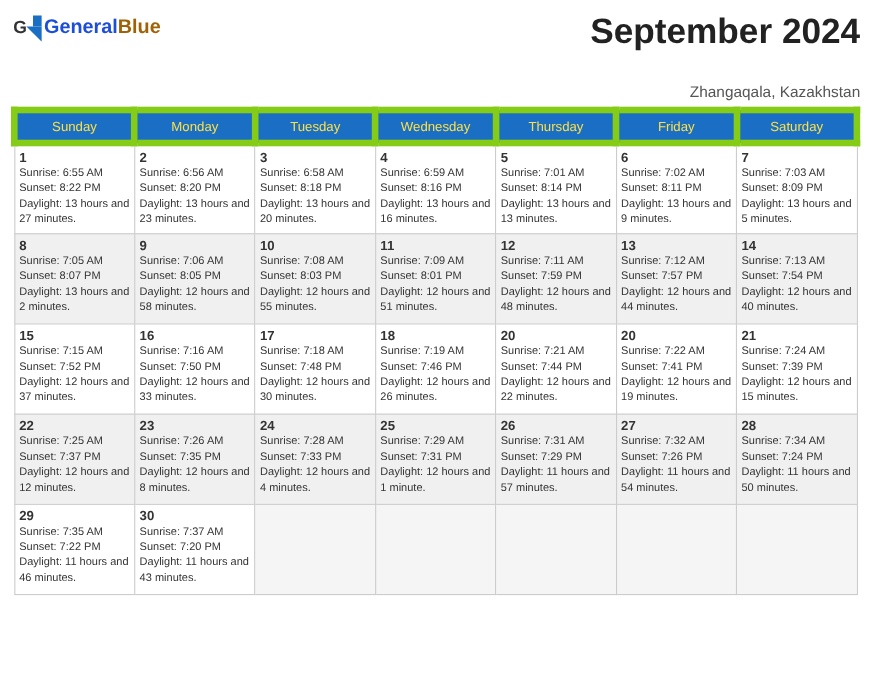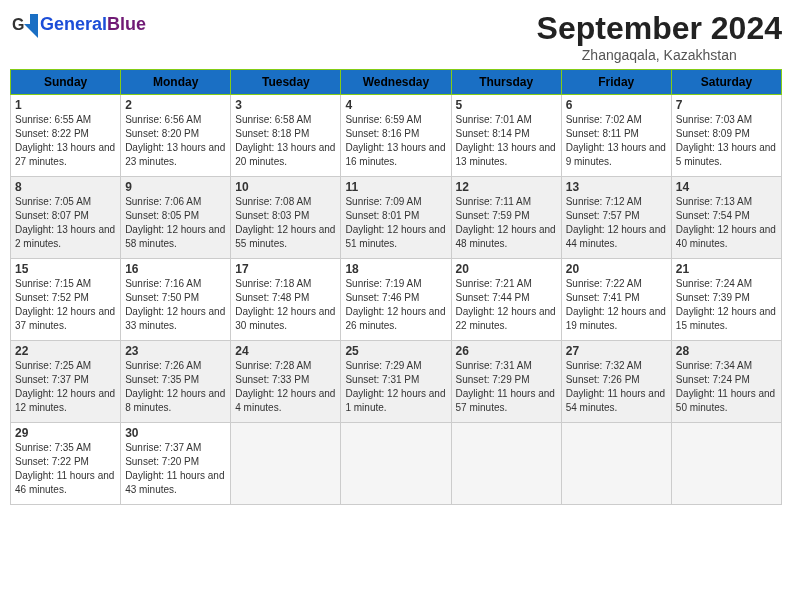--- a/index.html
+++ b/index.html
@@ -17,49 +17,50 @@
       align-items: flex-start;
       margin-bottom: 6px;
     }
     .logo {
       display: flex;
       align-items: center;
       font-size: 18px;
       font-weight: bold;
     }
     .logo-general { color: #1d4ed8; }
-    .logo-blue { color: #701a75; }
+    .logo-blue { color: #a16207; }
     .logo-icon {
       width: 28px;
       height: 28px;
       margin-right: 2px;
     }
-    .title-block { text-align: center; }
+    .title-block { text-align: right; }
     .month-title {
       font-size: 32px;
       font-weight: bold;
       color: #222;
     }
     .location {
       font-size: 14px;
       color: #555;
+      margin-top: 28px;
     }
     .calendar {
       width: 100%;
       border-collapse: collapse;
       table-layout: fixed;
     }
     .calendar th {
       background-color: #1a6fc4;
-      color: #000000;
+      color: #fde047;
       font-size: 12px;
-      font-weight: bold;
+      font-weight: normal;
       text-align: center;
       padding: 5px 2px;
-      border: 1px solid #84cc16;
+      border: 6px solid #84cc16;
     }
     .calendar td {
       vertical-align: top;
       border: 1px solid #ccc;
       padding: 3px 4px;
       font-size: 9.5px;
       color: #333;
       height: 82px;
       background: #fff;
     }

